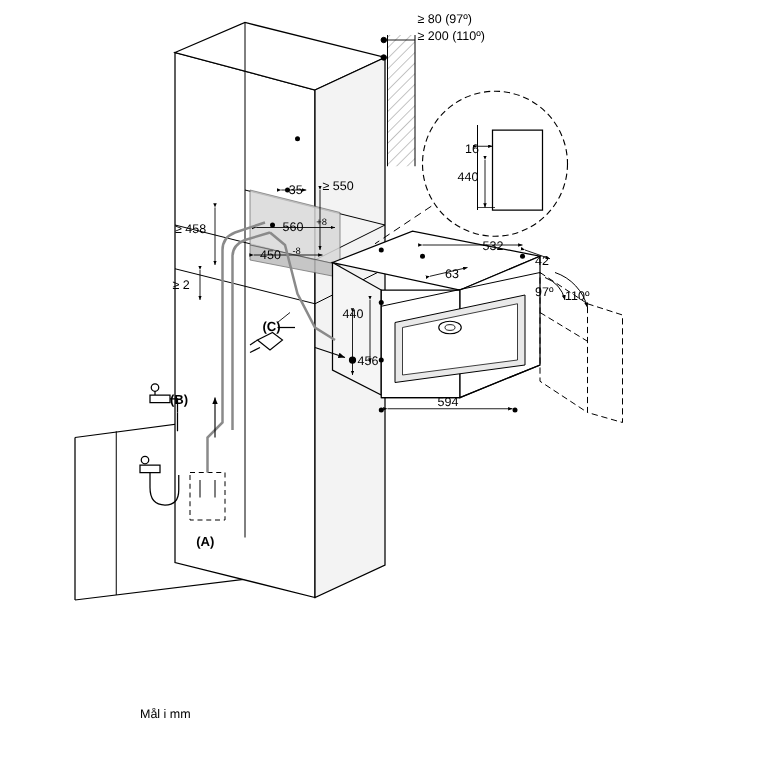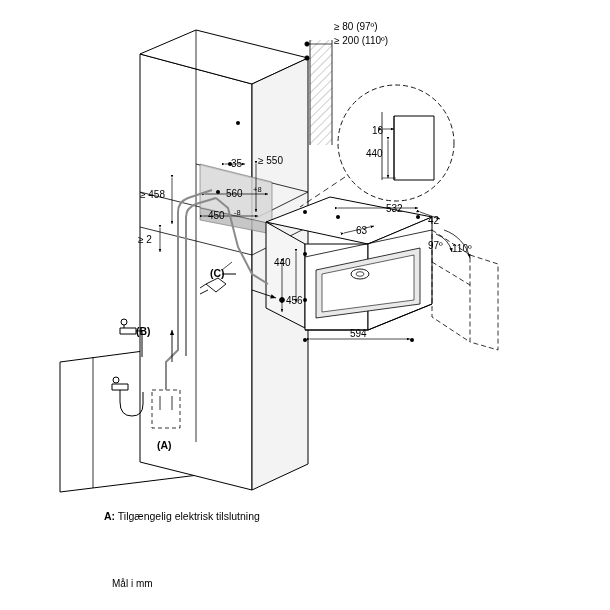--- a/index.html
+++ b/index.html
@@ -10,21 +10,21 @@
   body {
     width: 610px;
     height: 610px;
     font-family: "Liberation Sans", sans-serif;
     color: #000000;
     position: relative;
     overflow: hidden;
   }
   #diagram-root {
     position: absolute;
-    left: 0; top: 12px;
+    left: 0; top: 0;
     width: 610px;
     height: 510px;
   }
   svg.drawing {
     position: absolute;
     left: 0; top: 0;
     width: 610px;
     height: 610px;
   }
   .legend {
@@ -274,21 +274,17 @@
       <text class="lbl" x="428" y="237">97º</text>
       <text class="lbl" x="452" y="240">110º</text>
 
       <text class="lbl-b" x="157" y="437">(A)</text>
       <text class="lbl-b" x="136" y="323">(B)</text>
       <text class="lbl-b" x="210" y="265">(C)</text>
     </g>
   </svg>
 
   <div class="legend">
-    <div>
-      <b>A:</b>
-      <span>Tilgængelig elektrisk tilslutning</span>
-    </div>
   </div>
 
   <div class="units">Mål i mm</div>
 
 </div>
 
 </body></html>

